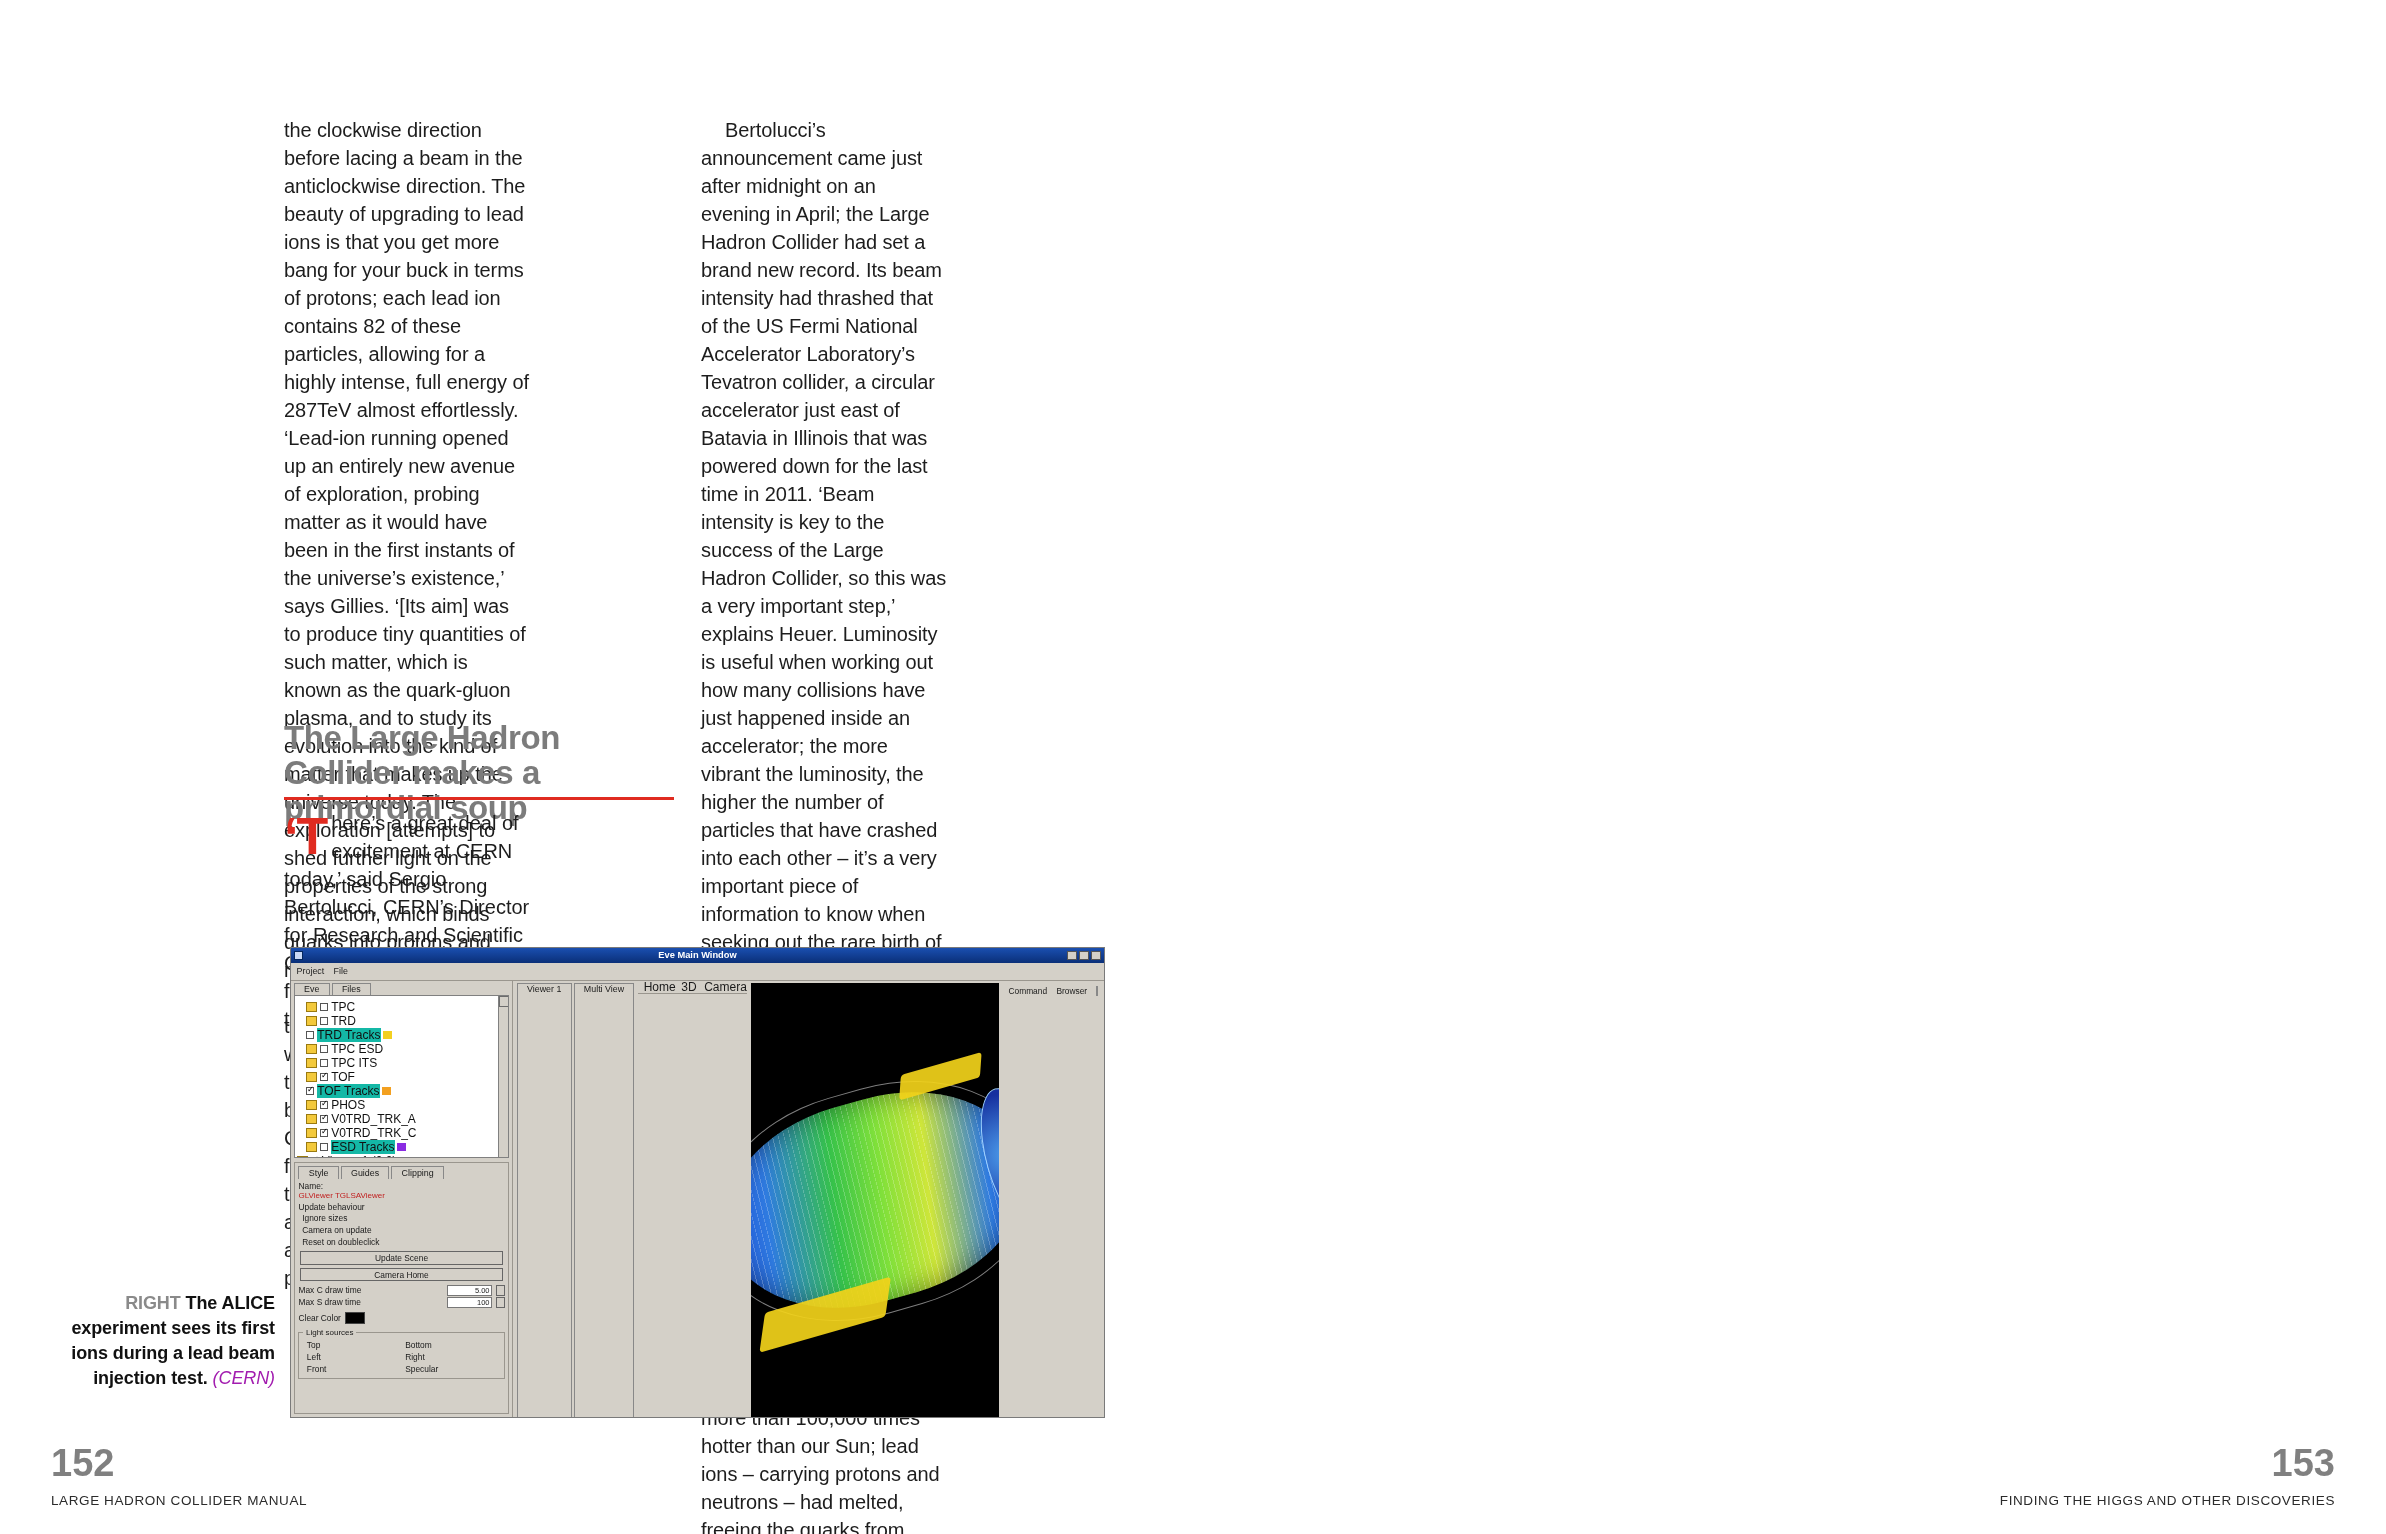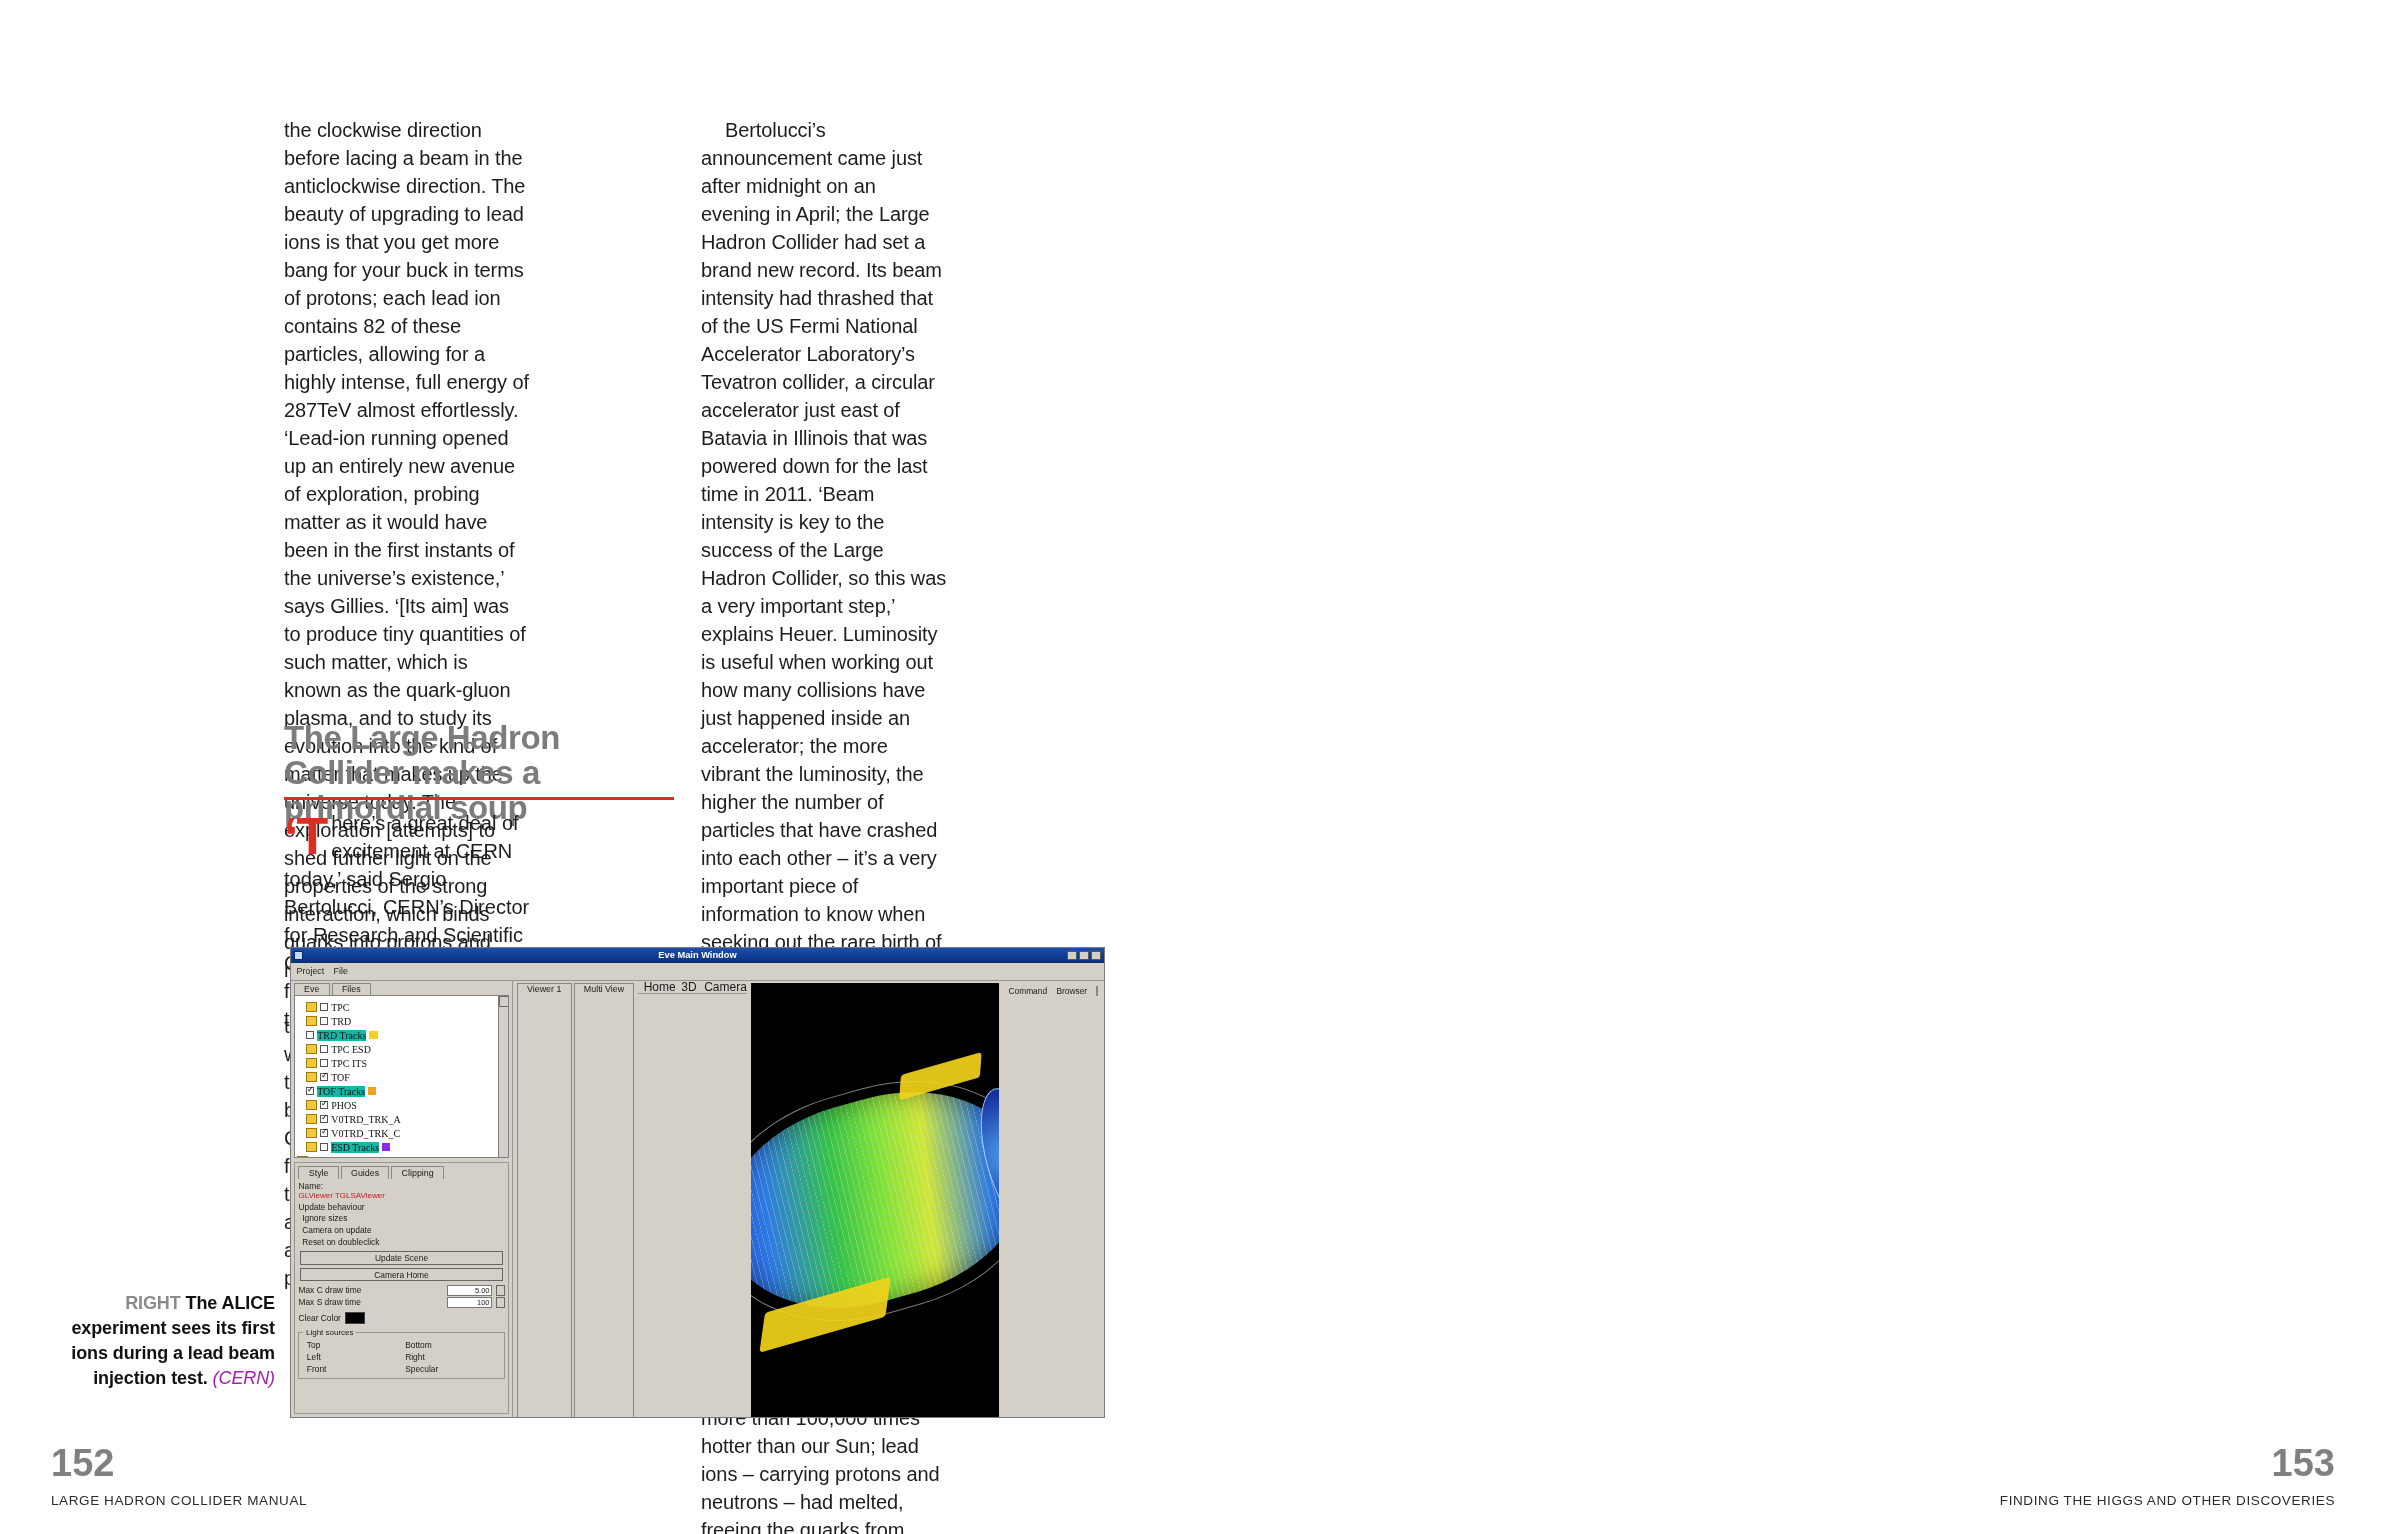--- a/index.html
+++ b/index.html
@@ -105,21 +105,21 @@
   .eve-body { display:flex; height:calc(100% - 33px); }
   .eve-left { width:222px; border-right:0.9px solid #9a968e; display:flex; flex-direction:column; background:#d4d0c8;}
   .eve-tabs { display:flex; gap:1.9px; padding:1.9px 2.8px 0 2.8px; font-size:8.9px; }
   .eve-tabs span { padding:0.9px 9.3px; background:#d4d0c8; border:0.9px solid #888; border-bottom:none; }
   .eve-tree { flex:0 0 auto; height:163px; margin:0 2.8px; background:#fff; border:0.9px solid #808080; position:relative; overflow:hidden; padding:3.7px 1.9px; }
   .tr { display:flex; align-items:center; gap:2.8px; font-size:8.4px; height:14px; padding-left:9.3px; color:#111; white-space:nowrap;}
   .tr .fold { width:11.2px; height:9.3px; background:#f3c93b; border:0.9px solid #9a7a10; }
   .tr .cb { width:8.4px; height:8.4px; background:#fff; border:0.9px solid #555; position:relative; }
   .tr .cb.on:after { content:"✓"; position:absolute; left:0px; top:-3.7px; font-size:8.4px; color:#000; }
   .tr .sw { width:8.4px; height:8.4px; display:inline-block; }
-  .tr .lbl { font-size:10px;font-family:Liberation Serif, serif; }
+  .tr .lbl { font-size:12px; }
   .tr .lbl.hl { background:#14b8a6; }
   .eve-sb { position:absolute; right:0; top:0; width:10.3px; height:100%; background:#d4d0c8; border-left:0.9px solid #808080;}
   .eve-sb i { display:block; width:10.3px; height:10.3px; background:#d4d0c8; border:0.9px solid #6c6c6c;}
   .eve-props { flex:1; margin:3.7px 2.8px 2.8px 2.8px; background:#d4d0c8; border:0.9px solid #9a968e; padding:2.8px 3.7px; font-size:8.4px; position:relative;}
   .eve-props .name { color:#c02020; font-size:8px; }
   .eve-props .row { display:flex; align-items:center; gap:3.7px; height:12px; }
   .eve-props .btn { border:0.9px solid #666; background:#d4d0c8; text-align:center; font-size:8.4px; margin:2.8px 1.9px; padding:0.9px 0; }
   .eve-props .fld { width:45px; height:11.2px; background:#fff; border:0.9px solid #777; font-size:7.5px; text-align:right; padding-right:1.9px;}
   .eve-props .spin { width:8.4px; height:11.2px; background:#d4d0c8; border:0.9px solid #666;}
   .eve-props .swatch { width:20.5px; height:11.2px; background:#000; border:0.9px solid #444;}

